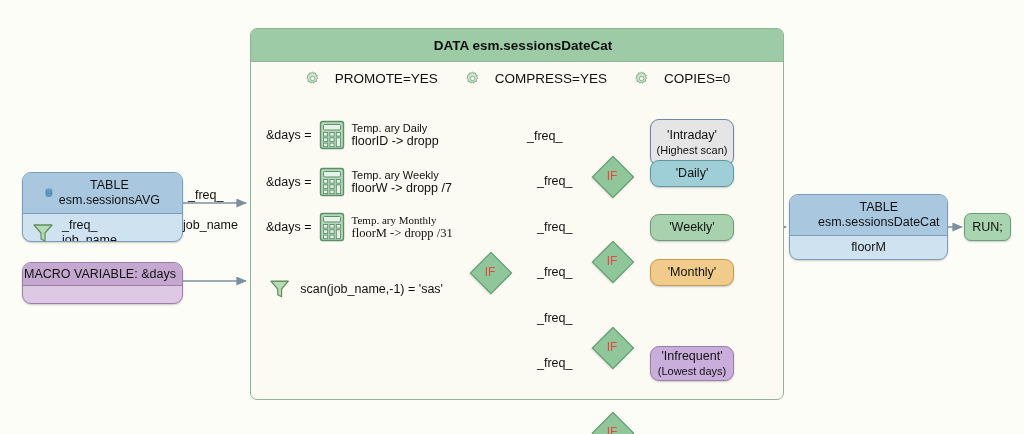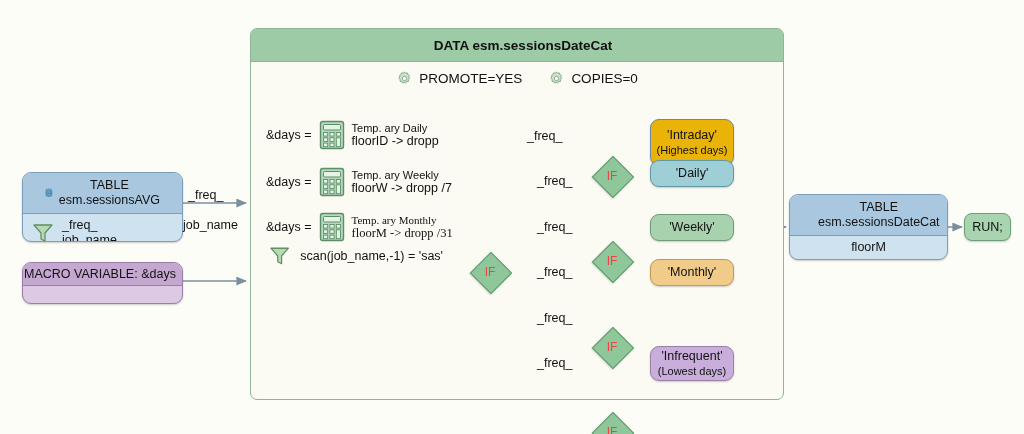--- a/index.html
+++ b/index.html
@@ -24,21 +24,21 @@
     background:#9ccba5;
     border-bottom:1.5px solid #8fb498;
     border-radius:5px 5px 0 0;
     display:flex;align-items:center;justify-content:center;
     font-weight:bold;font-size:13.5px;color:#111;padding-left:12px;
   }
   .panel-opts{
     display:flex;align-items:center;justify-content:center;gap:26px;
     font-size:13.5px;
   }
-  .opt{display:flex;align-items:center;gap:6px;}
+  .opt{display:flex;align-items:center;gap:14px;}
 
   
   .tablecard{
     border:1.2px solid #7d9cbb;
     border-radius:9px;
     background:#cfe2f0;
     box-shadow:0 1px 2px rgba(0,0,0,.2);
     overflow:hidden;
   }
   .tablecard .tc-head{
@@ -180,20 +180,27 @@
     <div class="panel-head" style="height:32px;">
       <span>DATA esm.sessionsDateCat</span>
     </div>
     <div class="panel-opts" style="height:32px;">
       <span class="opt">
         <svg width="17" height="17" viewBox="0 0 24 24">
           <path fill="#cfe4cf" stroke="#7aa37f" stroke-width="1.2" d="M12 2.6l1.5 2.1 2.5-.6.5 2.5 2.4.9-1.1 2.3 1.6 2-2 1.6.3 2.6-2.6.2-1.2 2.3-2.2-1.3-2.2 1.3-1.2-2.3-2.6-.2.3-2.6-2-1.6 1.6-2L4.9 7.5l2.4-.9.5-2.5 2.5.6z"></path>
           <circle cx="12" cy="12" r="3.1" fill="#fbfaf3" stroke="#7aa37f" stroke-width="1.2"></circle>
         </svg>
         <span>PROMOTE=YES</span>
+      </span>
+      <span class="opt">
+        <svg width="17" height="17" viewBox="0 0 24 24">
+          <path fill="#cfe4cf" stroke="#7aa37f" stroke-width="1.2" d="M12 2.6l1.5 2.1 2.5-.6.5 2.5 2.4.9-1.1 2.3 1.6 2-2 1.6.3 2.6-2.6.2-1.2 2.3-2.2-1.3-2.2 1.3-1.2-2.3-2.6-.2.3-2.6-2-1.6 1.6-2L4.9 7.5l2.4-.9.5-2.5 2.5.6z"></path>
+          <circle cx="12" cy="12" r="3.1" fill="#fbfaf3" stroke="#7aa37f" stroke-width="1.2"></circle>
+        </svg>
+        <span>COMPRESS=YES</span>
       </span>
       <span class="opt">
         <svg width="17" height="17" viewBox="0 0 24 24">
           <path fill="#cfe4cf" stroke="#7aa37f" stroke-width="1.2" d="M12 2.6l1.5 2.1 2.5-.6.5 2.5 2.4.9-1.1 2.3 1.6 2-2 1.6.3 2.6-2.6.2-1.2 2.3-2.2-1.3-2.2 1.3-1.2-2.3-2.6-.2.3-2.6-2-1.6 1.6-2L4.9 7.5l2.4-.9.5-2.5 2.5.6z"></path>
           <circle cx="12" cy="12" r="3.1" fill="#fbfaf3" stroke="#7aa37f" stroke-width="1.2"></circle>
         </svg>
         <span>COPIES=0</span>
       </span>
     </div>
   </div>
@@ -287,41 +294,41 @@
         <rect x="4.5" y="23.1" width="4.2" height="3.6"></rect>
           <rect x="10.9" y="23.1" width="4.2" height="3.6"></rect>
       </g>
     </svg>
     <span style="display:flex;flex-direction:column;font-family:Liberation Serif, serif;">
       <span class="lbl sm">Temp. ary Monthly</span>
       <span class="lbl">floorM -&gt; dropp /31</span>
     </span>
   </div>
 
-  <div class="abs" style="left:268px;top:240px;width:175px;height:32px;display:flex;align-items:center;gap:9px;">
+  <div class="abs" style="left:268px;top:273px;width:175px;height:32px;display:flex;align-items:center;gap:9px;">
     <svg width="30" height="30" viewBox="0 0 24 24">
       <path d="M3 4 H21 L14 12 V20 L10 18 V12 Z" fill="#b7d9b4" stroke="#5e8e5e" stroke-width="1.2" stroke-linejoin="round"></path>
       <path d="M3 4 H21" stroke="#5e8e5e" stroke-width="1.2"></path>
     </svg>
     <span class="lbl">scan(job_name,-1) = 'sas'</span>
   </div>
   <div class="abs diamond" style="left:470px;top:252px;">
     <div class="dshape"></div>
     <div class="dlabel">IF</div>
   </div>
 
   <div class="abs lbl" style="left:527px;top:129px;">_freq_</div>
   <div class="abs diamond" style="left:592px;top:116px;">
     <div class="dshape"></div>
     <div class="dlabel">IF</div>
   </div>
-  <div class="abs cat" style="left:650px;top:119px;width:84px;height:47px;background:#eab308;border-color:#6f86a5;">
+  <div class="abs cat" style="left:650px;top:119px;width:84px;height:47px;background:#e5e5e5;border-color:#6f86a5;">
     <span style="display:block;">
       <span>'Intraday'</span><br>
-      <span class="lbl sm">(Highest days)</span>
+      <span class="lbl sm">(Highest scan)</span>
     </span>
   </div>
 
   <div class="abs lbl" style="left:537px;top:174px;">_freq_</div>
   <div class="abs diamond" style="left:592px;top:161px;">
     <div class="dshape"></div>
     <div class="dlabel">IF</div>
   </div>
   <div class="abs cat" style="left:650px;top:160px;width:84px;height:27px;background:#9fcfd6;border-color:#5f9aa2;">
     <span>'Daily'</span>
@@ -365,17 +372,17 @@
         <ellipse cx="8" cy="7.6" rx="6" ry="2.3" fill="none" stroke="#3f6f94" stroke-width=".8"></ellipse>
         <ellipse cx="8" cy="11.2" rx="6" ry="2.3" fill="none" stroke="#3f6f94" stroke-width=".8"></ellipse>
       </svg>
       <span class="tc-title"><span>TABLE</span><br><span>esm.sessionsDateCat</span></span>
     </div>
     <div class="tc-body center">
       <span>floorM</span>
     </div>
   </div>
 
-  <div class="abs runbox" style="left:964px;top:213px;width:47px;height:28px;">
+  <div class="abs runbox" style="left:964px;top:213px;width:47px;height:28px;border-radius:7px;">
     <span>RUN;</span>
   </div>
 
 </div>
 
 </body></html>

